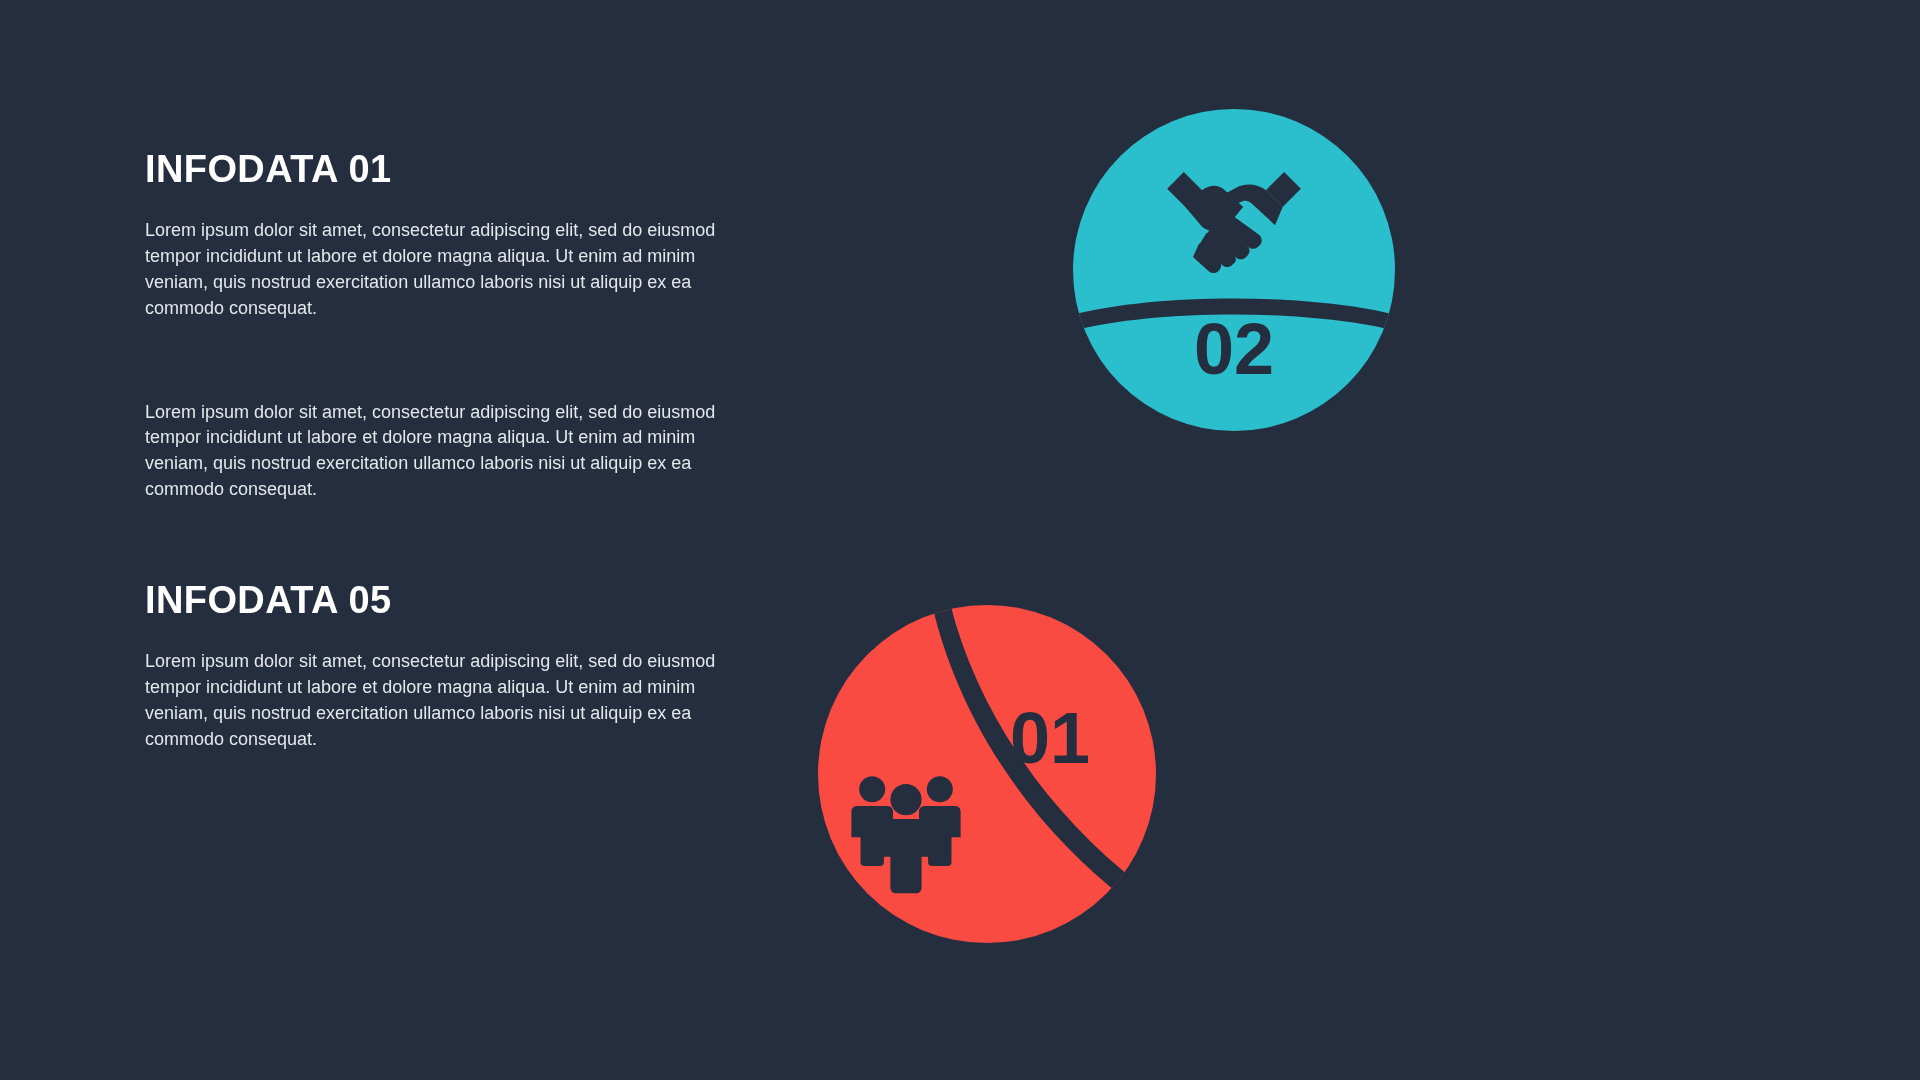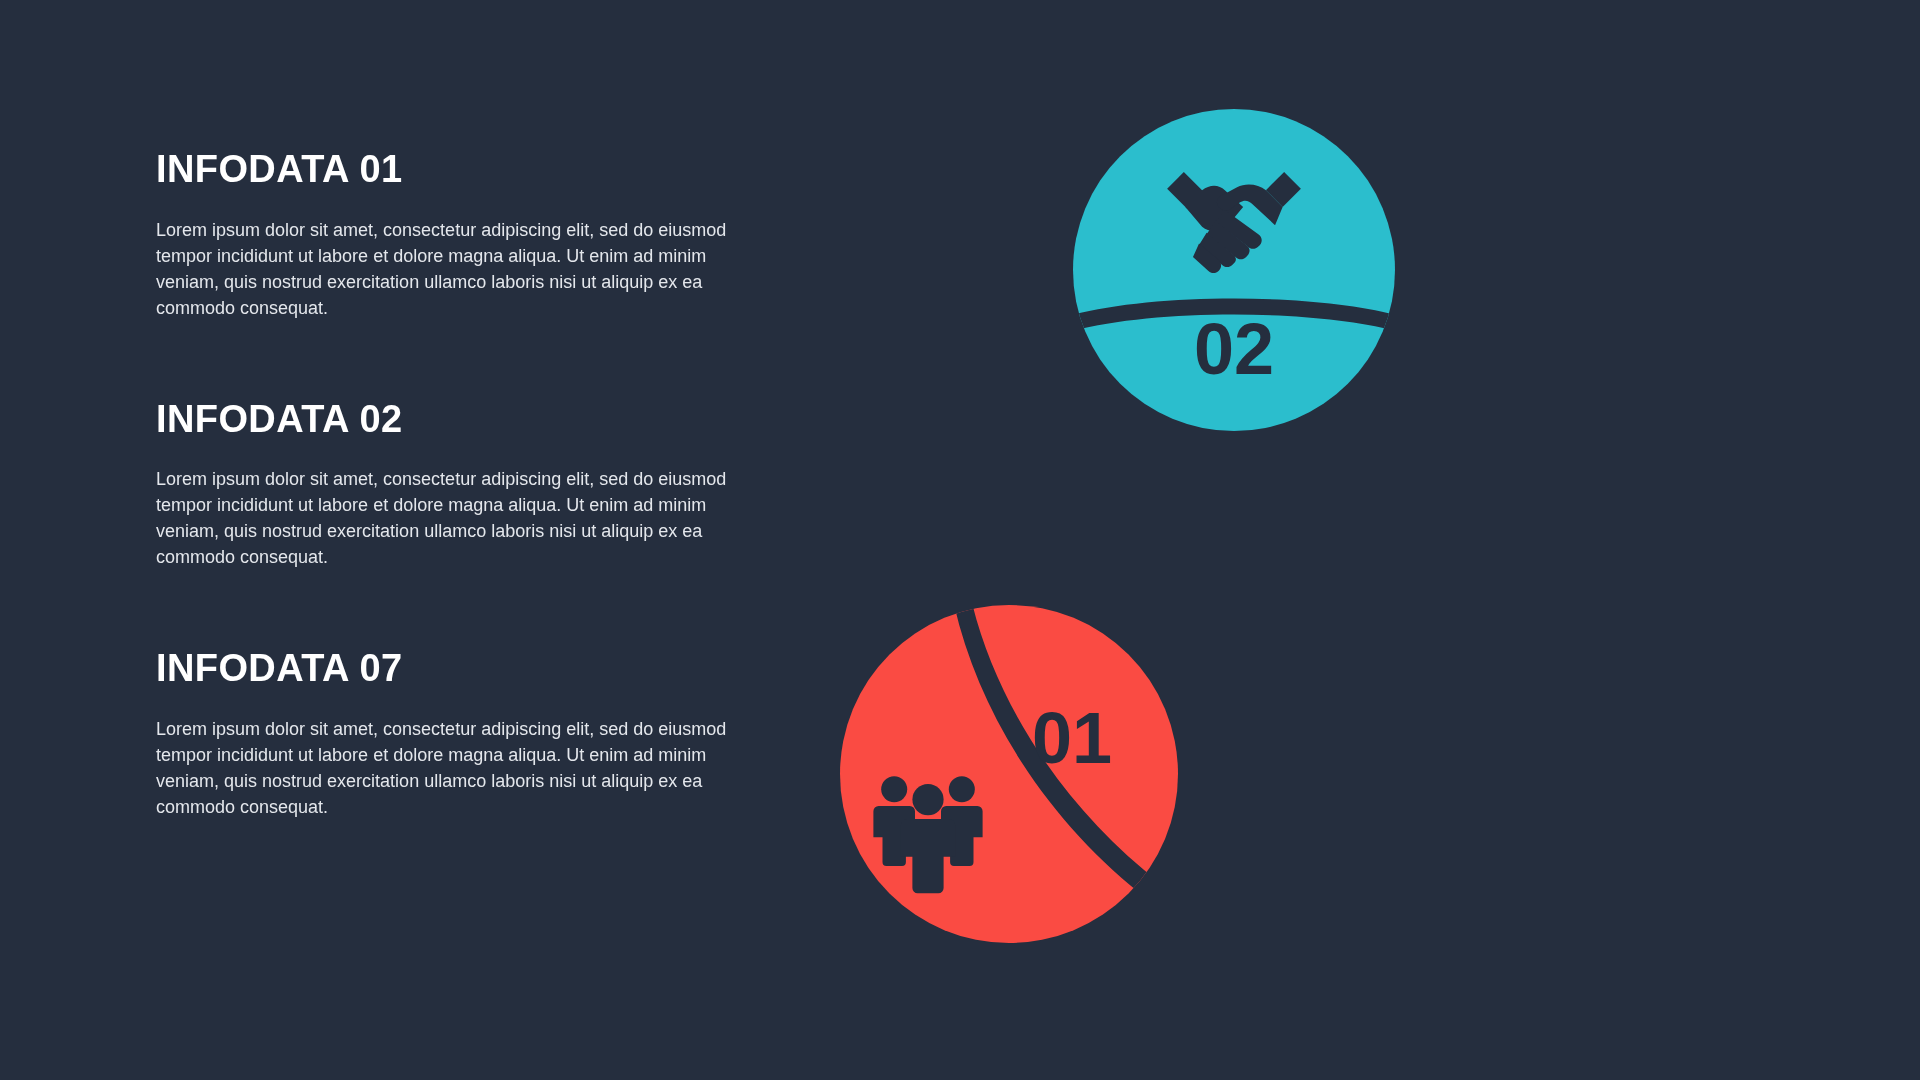--- a/index.html
+++ b/index.html
@@ -21,21 +21,21 @@
     position: absolute;
     inset: 0;
     width: 1920px;
     height: 1080px;
     background: #252E3E;
   }
 
   
   .text-column {
     position: absolute;
-    left: 156px;
+    left: 145px;
     top: 150px;
     width: 620px;
   }
 
   .info-block { position: relative; }
 
   .info-block + .info-block { margin-top: 78px; }
 
   .info-heading {
     font-size: 38px;
@@ -56,21 +56,21 @@
   }
 
   
   .circle-wrap {
     position: absolute;
   }
 
   .circle-wrap svg { display: block; overflow: visible; }
 
   #circle-02-wrap { left: 1073px; top: 109px; width: 322px; height: 322px; }
-  #circle-01-wrap { left: 840px;  top: 605px; width: 338px; height: 338px; }
+  #circle-01-wrap { left: 818px;  top: 605px; width: 338px; height: 338px; }
   #circle-03-wrap { left: 1414px; top: 613px; width: 317px; height: 317px; }
 
   .num-text {
     font-family: "Liberation Sans", sans-serif;
     font-weight: 700;
     fill: #252E3E;
   }
 </style>
 </head>
 <body style="background: rgb(37, 46, 62);">
@@ -78,26 +78,25 @@
 <div id="slide" style="background: rgb(37, 46, 62);">
 
   <div class="text-column">
 
     <div class="info-block">
       <div class="info-heading" style="color: rgb(255, 255, 255);">INFODATA 01</div>
       <div class="info-body" style="color: rgb(228, 231, 236);">Lorem ipsum dolor sit amet, consectetur adipiscing elit, sed do eiusmod tempor incididunt ut labore et dolore magna aliqua. Ut enim ad minim veniam, quis nostrud exercitation ullamco laboris nisi ut aliquip ex ea commodo consequat.</div>
     </div>
 
     <div class="info-block">
-      <div class="info-heading" style="color: rgb(255, 255, 255);">INFODATA 02</div>
       <div class="info-body" style="color: rgb(228, 231, 236);">Lorem ipsum dolor sit amet, consectetur adipiscing elit, sed do eiusmod tempor incididunt ut labore et dolore magna aliqua. Ut enim ad minim veniam, quis nostrud exercitation ullamco laboris nisi ut aliquip ex ea commodo consequat.</div>
     </div>
 
     <div class="info-block">
-      <div class="info-heading" style="color: rgb(255, 255, 255);">INFODATA 07</div>
+      <div class="info-heading" style="color: rgb(255, 255, 255);">INFODATA 05</div>
       <div class="info-body" style="color: rgb(228, 231, 236);">Lorem ipsum dolor sit amet, consectetur adipiscing elit, sed do eiusmod tempor incididunt ut labore et dolore magna aliqua. Ut enim ad minim veniam, quis nostrud exercitation ullamco laboris nisi ut aliquip ex ea commodo consequat.</div>
     </div>
 
   </div>
 
   <div class="circle-wrap" id="circle-02-wrap">
     <svg viewBox="0 0 322 322" width="322" height="322" aria-hidden="true">
       <defs>
         <clipPath id="clip02">
           <circle cx="161" cy="161" r="161"></circle>

